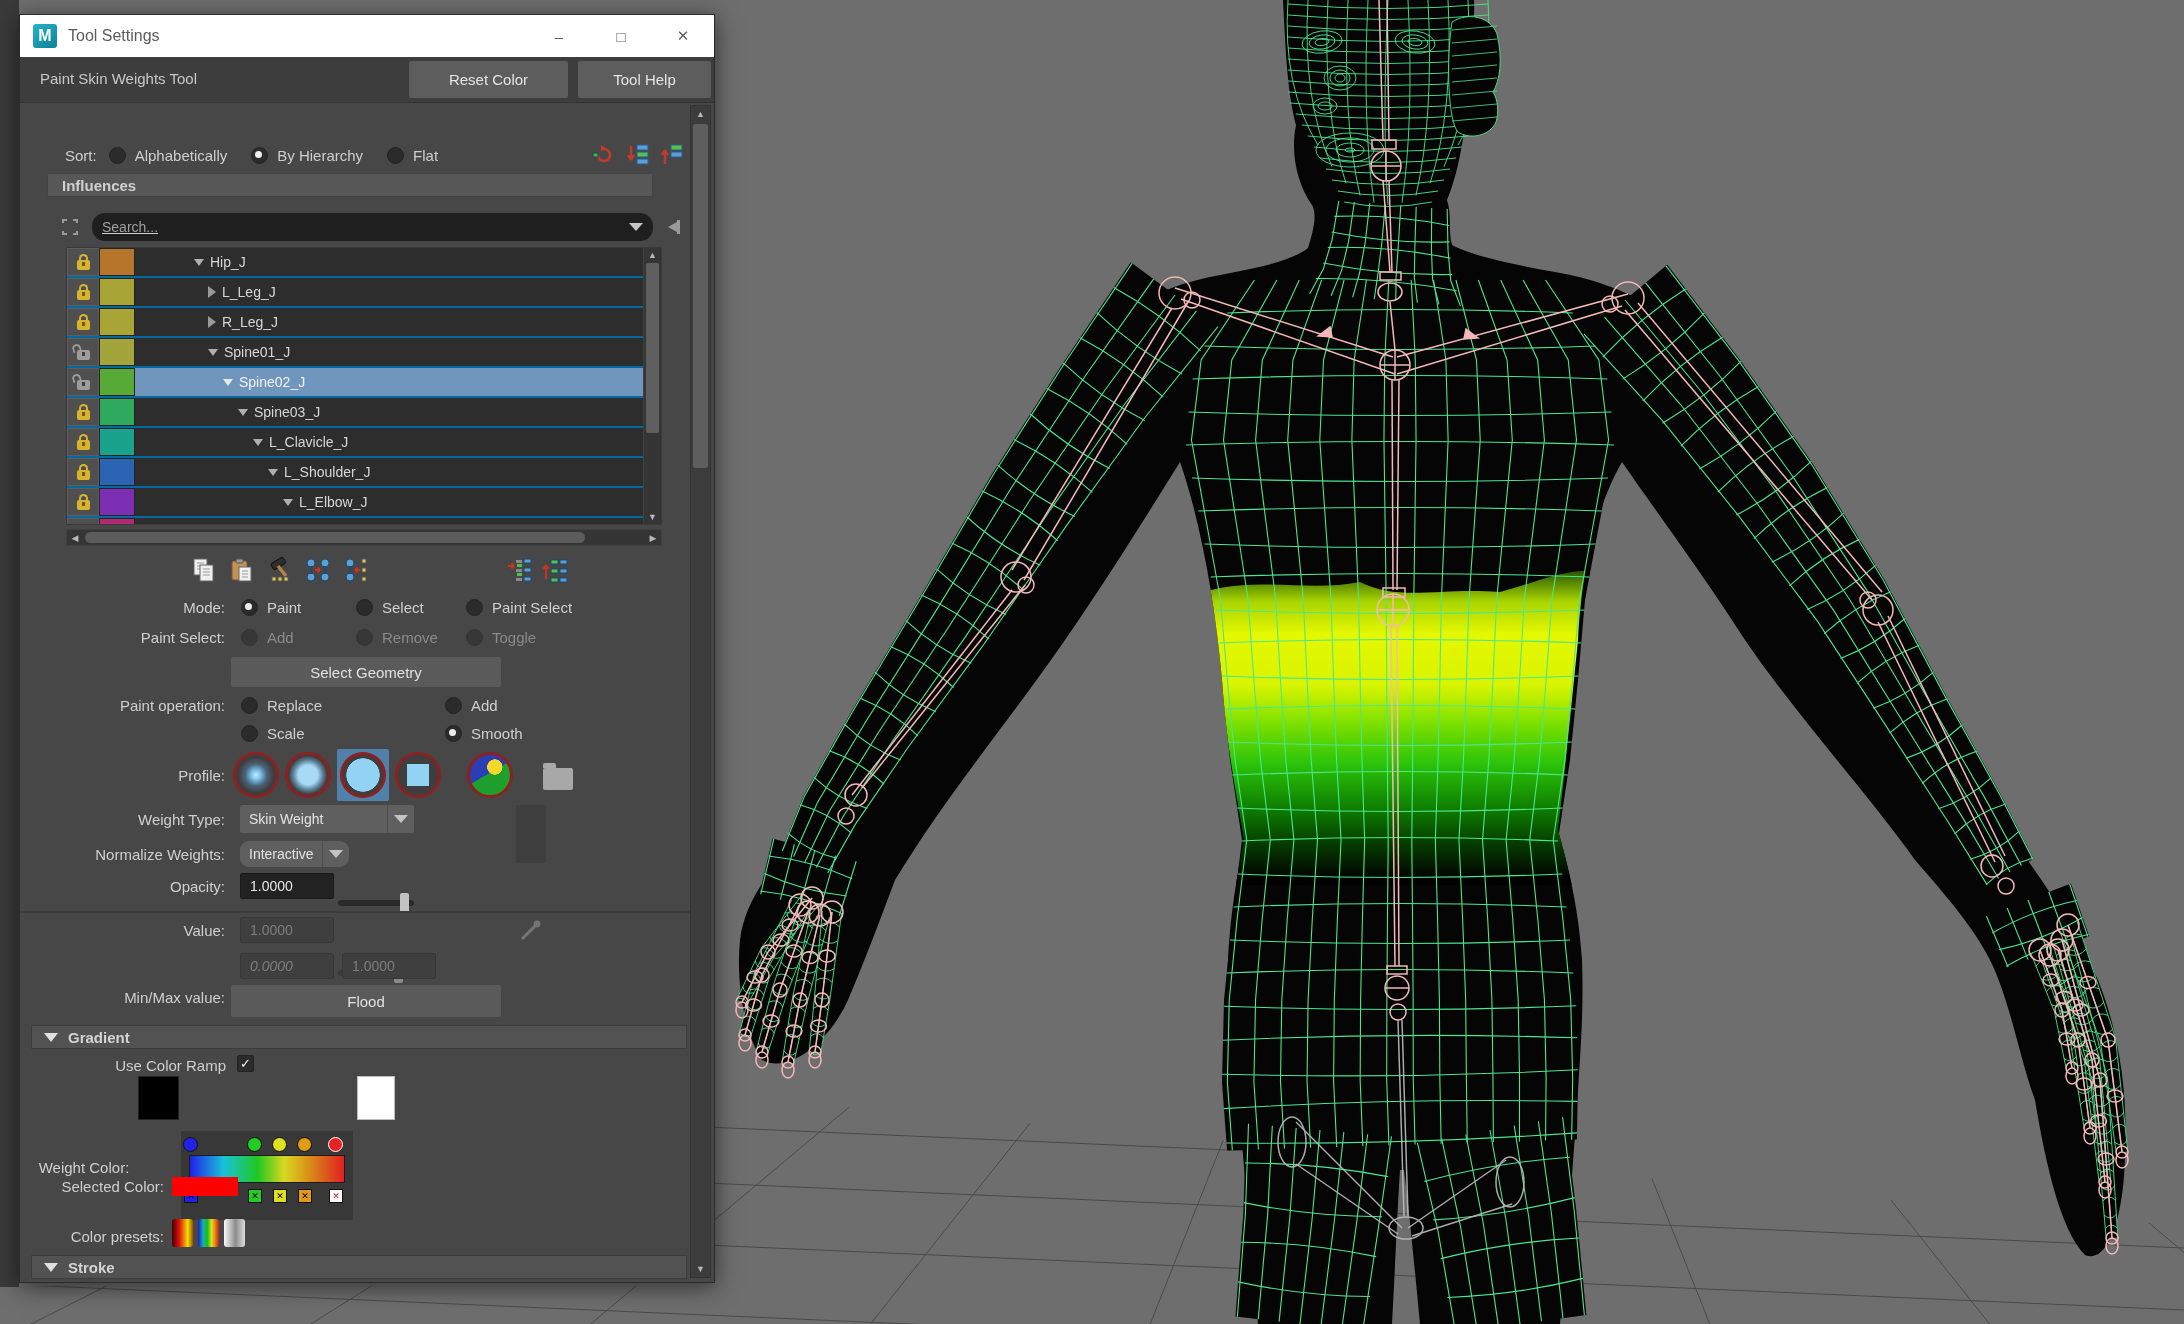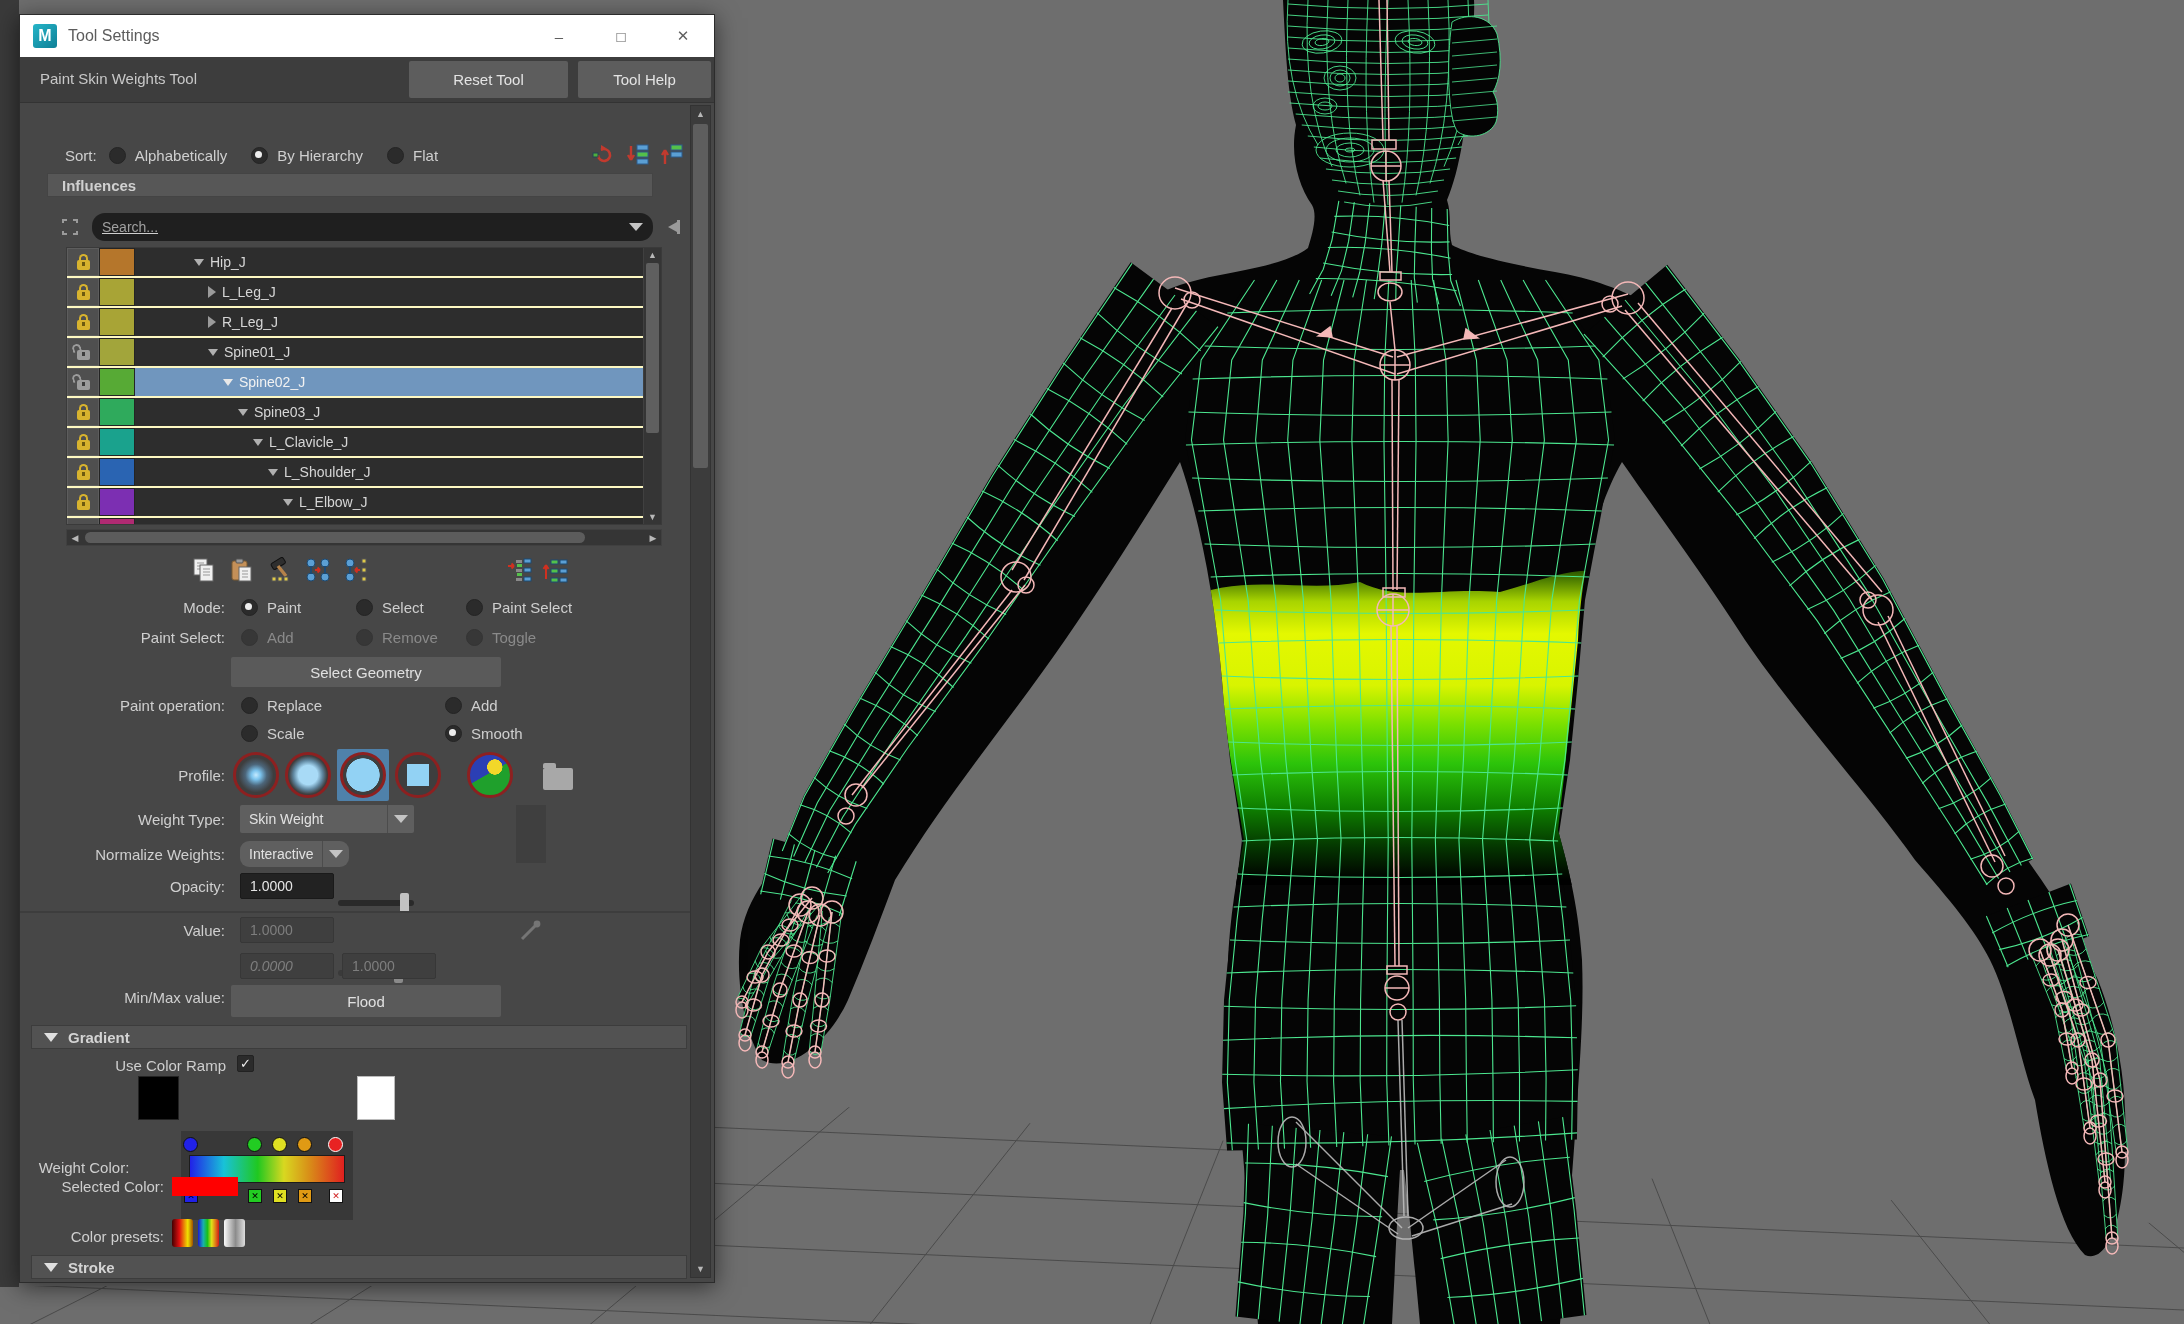--- a/index.html
+++ b/index.html
@@ -27,21 +27,21 @@
   .radio{width:15px;height:15px;border-radius:50%;background:#2b2b2b;border:1px solid #242424;display:inline-block;position:relative;flex:none;}
   .radio.on::after{content:"";position:absolute;left:3px;top:3px;width:7px;height:7px;border-radius:50%;background:#ededed;}
   .ropt{display:inline-flex;align-items:center;gap:9px;}
   .dim, .dim .rlab{color:#8a8a8a;}
   .dim .radio{opacity:.55;}
   .subhead{background:#575757;border:1px solid #444;display:flex;align-items:center;font-weight:bold;color:#d0d0d0;padding-left:14px;}
   #searchwrap{background:#1f1f1f;border-radius:13px;display:flex;align-items:center;color:#9a9a9a;padding:0 10px;}
   #searchwrap .ph{flex:1;font-size:14px;color:#a0a0a0;}
   .caret{width:0;height:0;border-left:7px solid transparent;border-right:7px solid transparent;border-top:8px solid #c4c4c4;}
   
-  #jlist{background:#fef9c3;border:1px solid #3a3a3a;overflow:hidden;}
+  #jlist{background:#0369a1;border:1px solid #3a3a3a;overflow:hidden;}
   .jrow{height:28px;margin-bottom:2px;display:flex;align-items:stretch;background:#2d2d2d;position:relative;}
   .jrow.sel .jname-area{background:#7096be;}
   .lockcell{width:30px;background:#4f4f4f;border:1px solid #5d5d5d;display:flex;align-items:center;justify-content:center;flex:none;}
   .swatch{width:34px;flex:none;border:1px solid #242424;}
   .jname-area{flex:1;display:flex;align-items:center;background:#2d2d2d;color:#d6d6d6;font-size:14px;gap:6px;}
   .jrow.sel .jname-area{color:#f2f2f2;}
   .lock{position:relative;width:13px;height:10px;border-radius:2px;margin-top:5px;}
   .lock.closed{background:#d8b32e;}
   .lock.closed::before{content:"";position:absolute;left:2px;top:-6px;width:5px;height:6px;border:2px solid #d8b32e;border-bottom:none;border-radius:5px 5px 0 0;}
   .lock.closed::after{content:"";position:absolute;left:5px;top:2px;width:3px;height:4px;background:#6d5a10;}
@@ -682,21 +682,21 @@
       <div class="title">Tool Settings</div>
       <div class="wctrl">
         <div class="wbtn">–</div>
         <div class="wbtn">□</div>
         <div class="wbtn">✕</div>
       </div>
     </div>
 
     <div id="toolbar" class="abs">
       <div class="lbl">Paint Skin Weights Tool</div>
-      <div class="tbtn" style="left:389px;width:159px;">Reset Tool</div>
+      <div class="tbtn" style="left:389px;width:159px;">Reset Color</div>
       <div class="tbtn" style="left:558px;width:133px;">Tool Help</div>
     </div>
 
 
     <div class="abs" style="left:45px;top:128px;width:620px;height:24px;display:flex;align-items:center;">
       <span>Sort:</span>
       <span class="ropt" style="margin-left:12px;">
         <span class="radio"></span>
         <span class="rlab">Alphabetically</span>
         </span>

